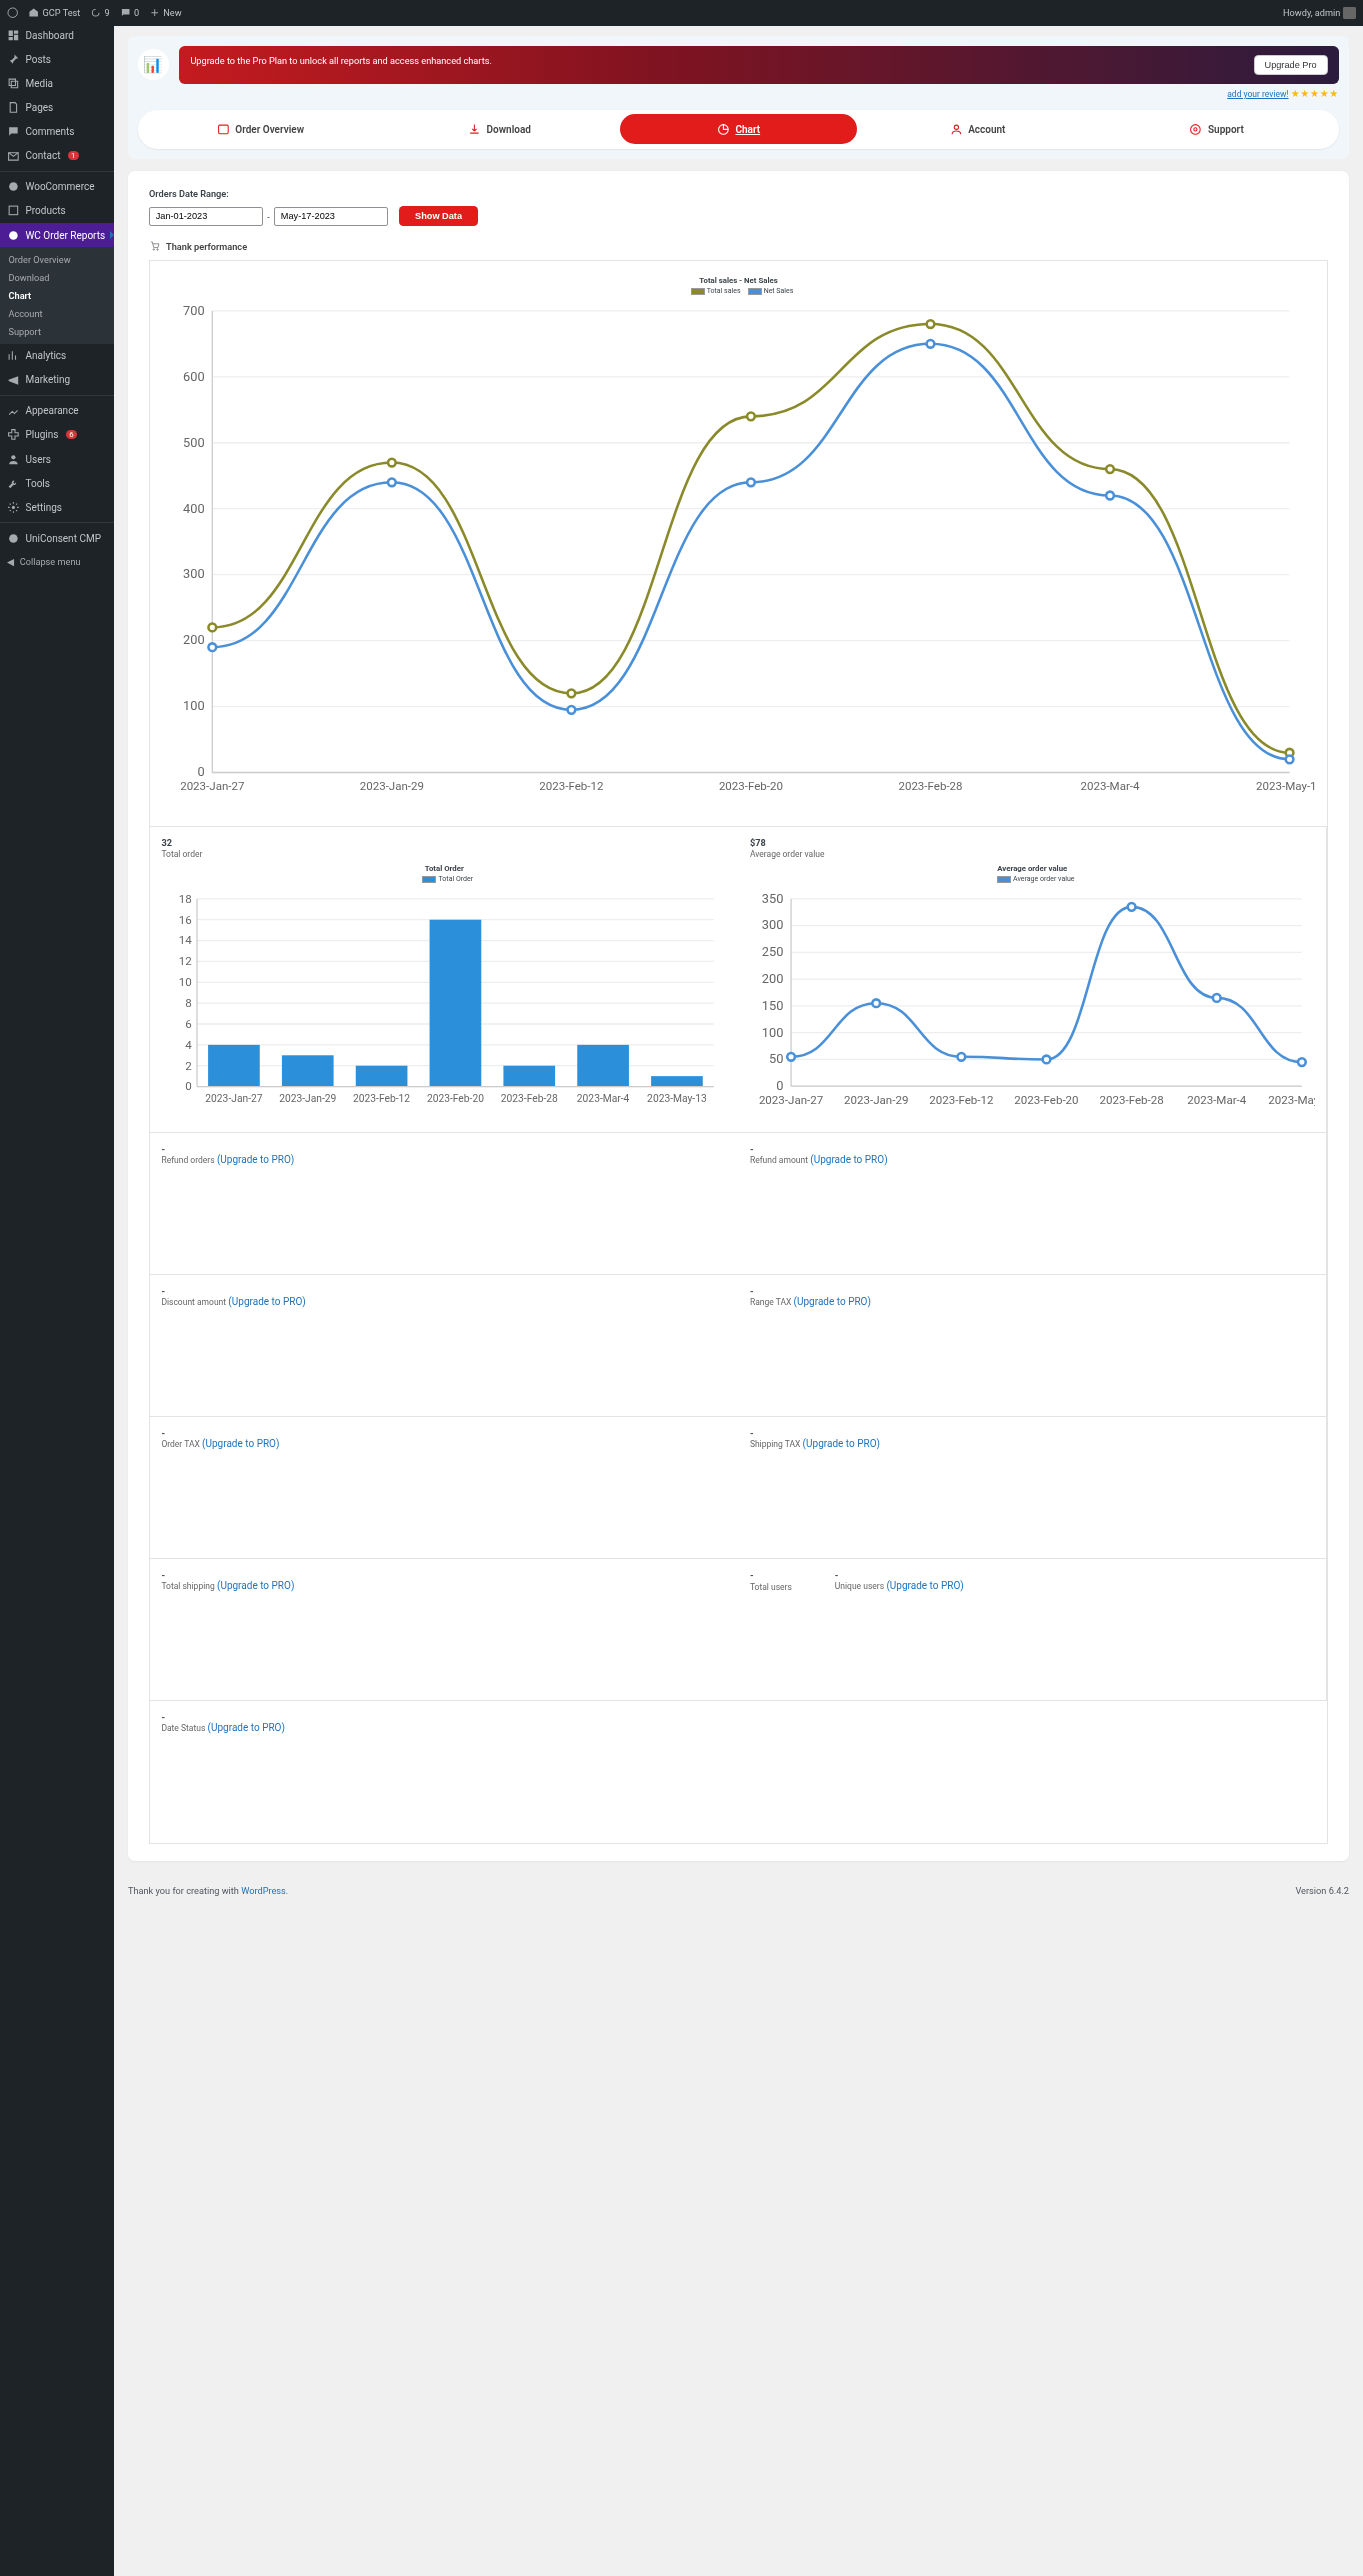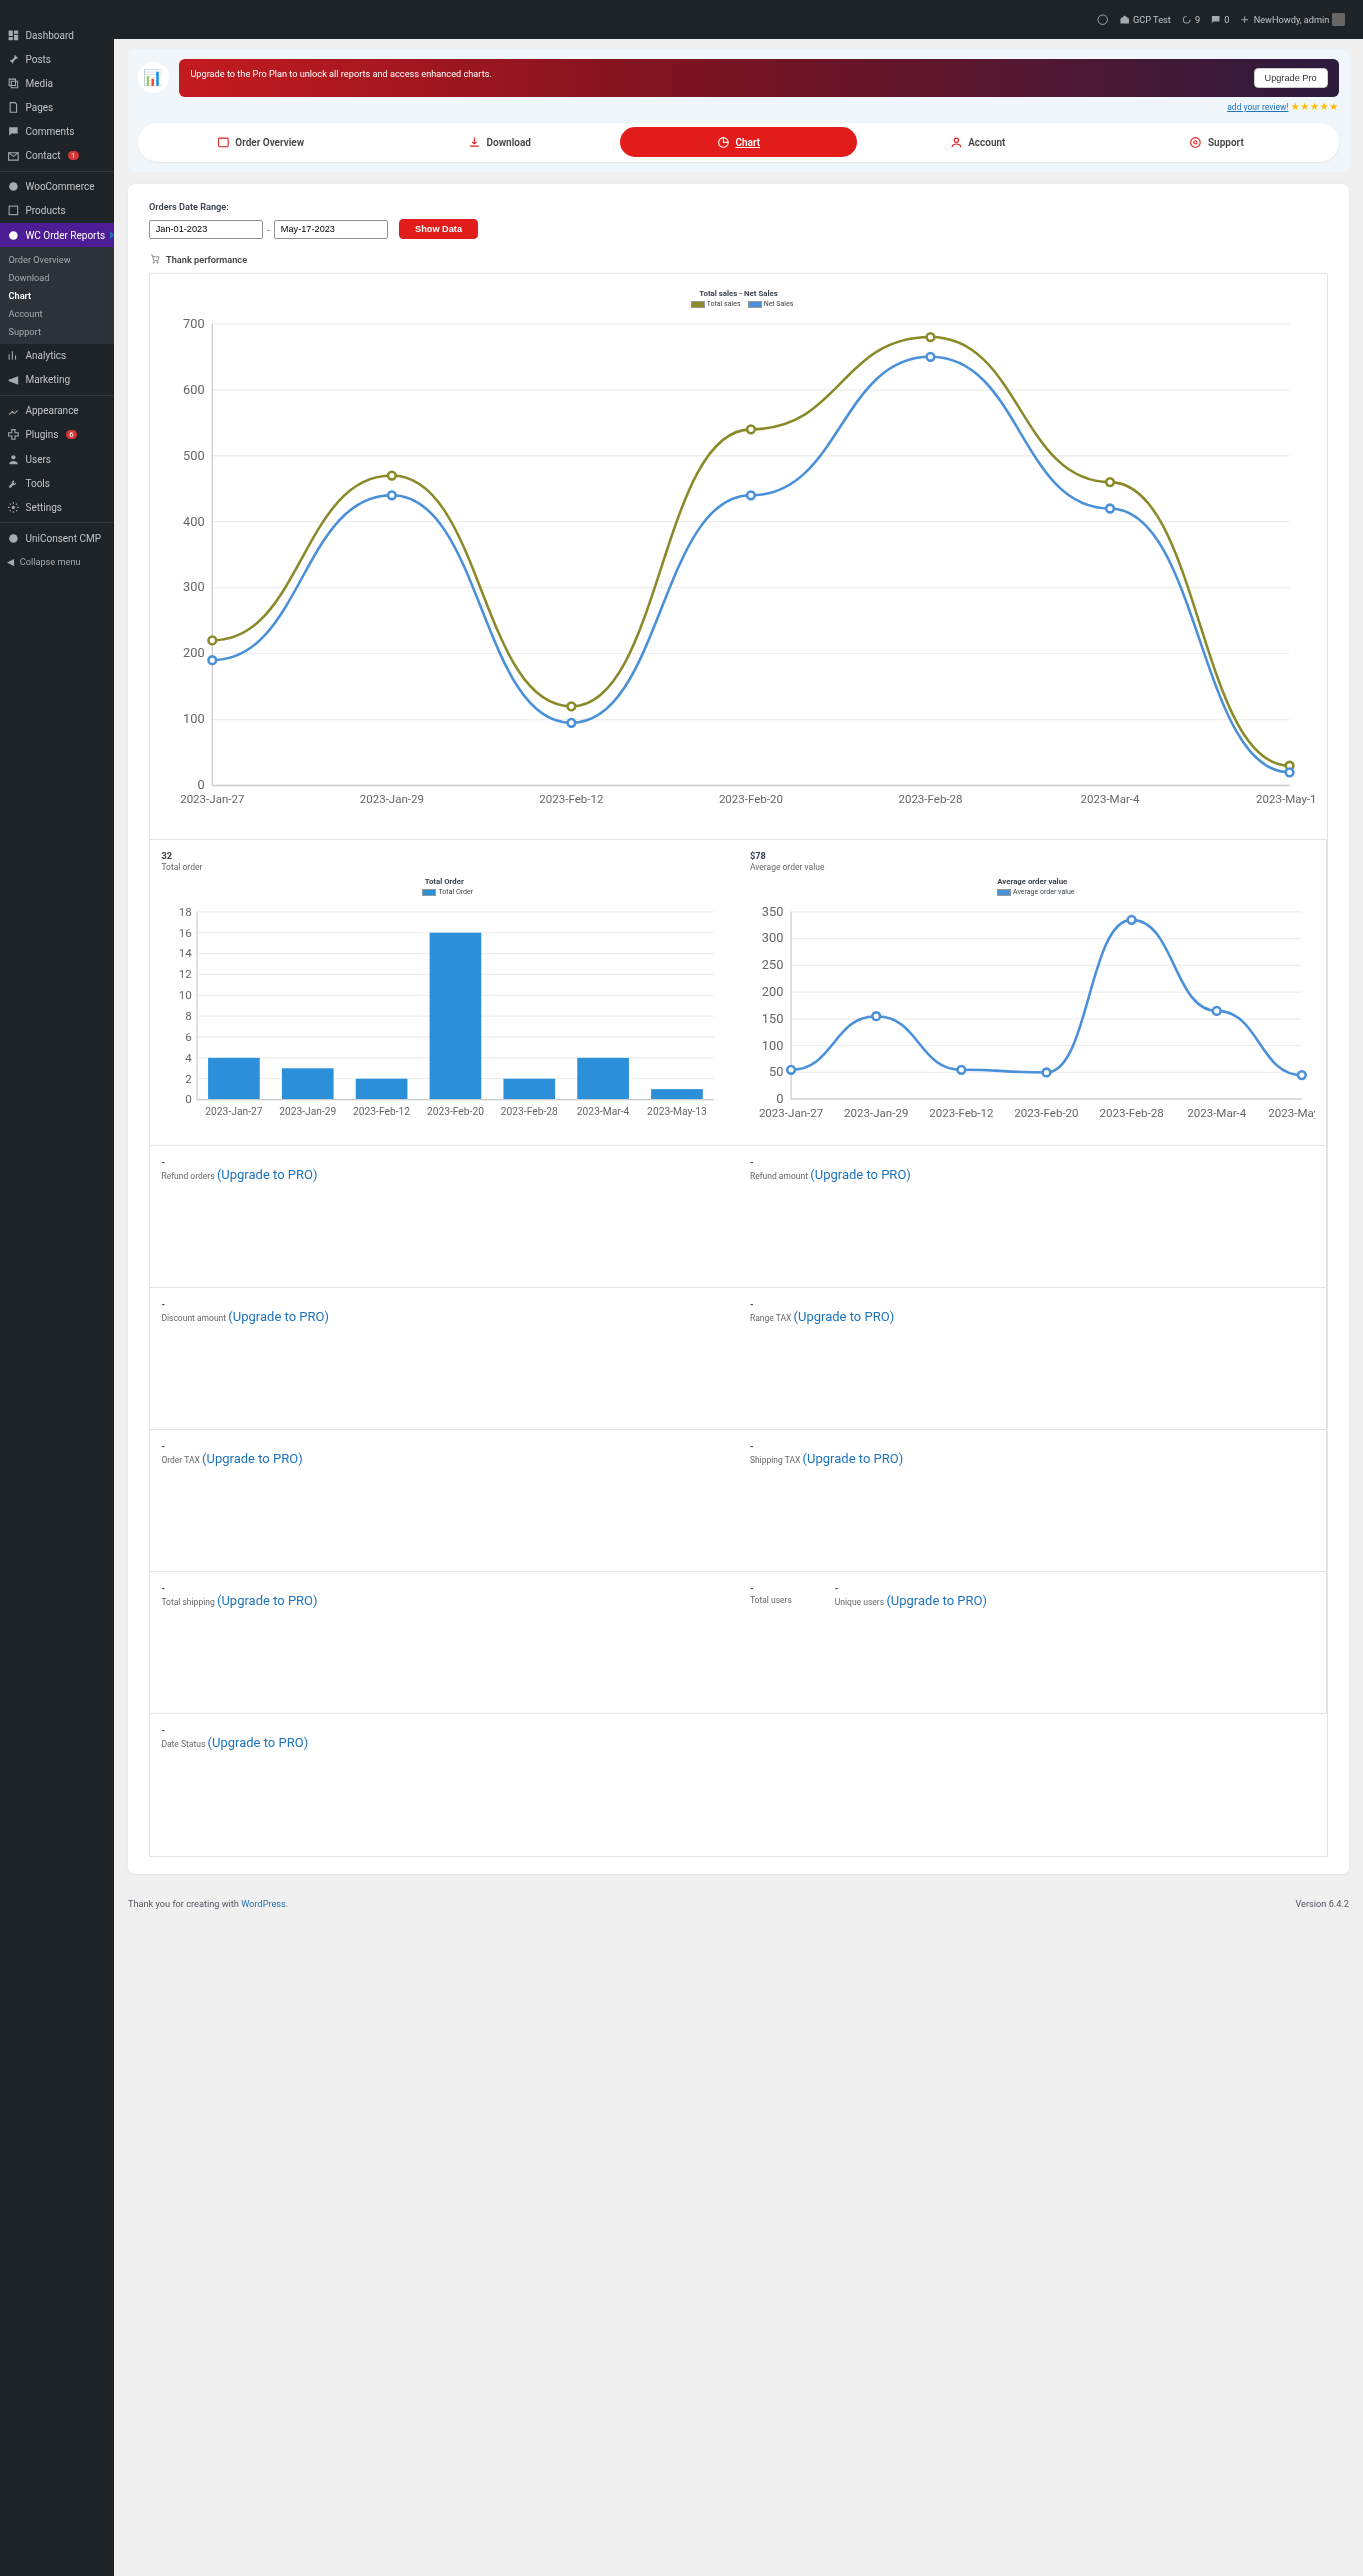--- a/index.html
+++ b/index.html
@@ -1,19 +1,19 @@
 <!DOCTYPE html>
 <html style="font-size:11.4px"><head>
 <meta charset="utf-8">
 <style>
 * { box-sizing: border-box; margin: 0; padding: 0; }
 body { font-family: -apple-system, BlinkMacSystemFont, "Segoe UI", Roboto, sans-serif; font-size: 9.2px; color: #3c434a; background: #f0f0f1; }
 
 
-#adminbar { background: #1d2327; color: #c3c4c7; height: 39px; display: flex; align-items: center; justify-content: flex-end; padding: 0 18px; font-size: 9.2px; }
+#adminbar { background: #1d2327; color: #c3c4c7; height: 26px; display: flex; align-items: center; justify-content: space-between; padding: 0 7px; font-size: 9.2px; }
 #adminbar .left, #adminbar .right { display: flex; align-items: center; gap: 10px; }
 #adminbar .item { display: flex; align-items: center; gap: 2.8px; cursor: pointer; }
 #adminbar svg { width: 11.4px; height: 11.4px; fill: #a7aaad; }
 #adminbar .avatar { width: 12.8px; height: 12.8px; background: #666; border-radius: 1.4px; }
 
 
 #adminmenu { position: absolute; left: 0; top: 23px; width: 114px; background: #1d2327; color: #c3c4c7; min-height: calc(100% - 23px); font-size: 10px; }
 #adminmenu .menu-item { display: flex; align-items: center; gap: 5.7px; padding: 5.7px 7px; cursor: pointer; }
 #adminmenu .menu-item.active { background: #4c1d95; color: #fff; position: relative; }
 #adminmenu .menu-item.active::after { content:''; position:absolute; right:-4.3px; top:50%; transform:translateY(-50%); border:4.3px solid transparent; border-left-color:#2271b1; }
@@ -56,21 +56,21 @@
 .section-head svg { width:11.4px; height:11.4px; fill:none; stroke:#666; stroke-width:1.5; }
 
 
 .stat-grid { display:grid; grid-template-columns: 1fr 1fr; gap:0; border:0.7px solid #e3e3e3; }
 .stat-cell { border-right:0.7px solid #e3e3e3; border-bottom:0.7px solid #e3e3e3; padding:10px 11.4px 12.8px; position:relative; min-height:85px; }
 .stat-cell:nth-child(2n) { border-right:none; }
 .stat-cell.full { grid-column: 1 / -1; border-right:none; }
 .stat-cell:last-child { border-bottom:none; }
 .stat-val { font-weight:700; font-size:9.2px; }
 .stat-lbl { font-size:8.5px; color:#666; margin-top:1.4px; }
-.stat-link { color:#1e73be; font-size:13px; }
+.stat-link { color:#1e73be; font-size:10px; }
 .stat-pair { display:flex; gap:28px; }
 
 
 .chart-title { text-align:center; font-weight:700; font-size:7.8px; margin:4.3px 0 2.8px; }
 .chart-legend { text-align:center; font-size:7px; margin-bottom:2.8px; }
 .chart-legend .sw { display:inline-block; width:14px; height:7px; vertical-align:middle; margin:0 2.1px 0 7px; border:0.7px solid #999; }
 .chart-svg { width:100%; height:auto; }
 
 
 #wpfooter { margin-left:114px; padding:10px 14px; display:flex; justify-content:space-between; font-size:9.2px; color:#50575e; }

